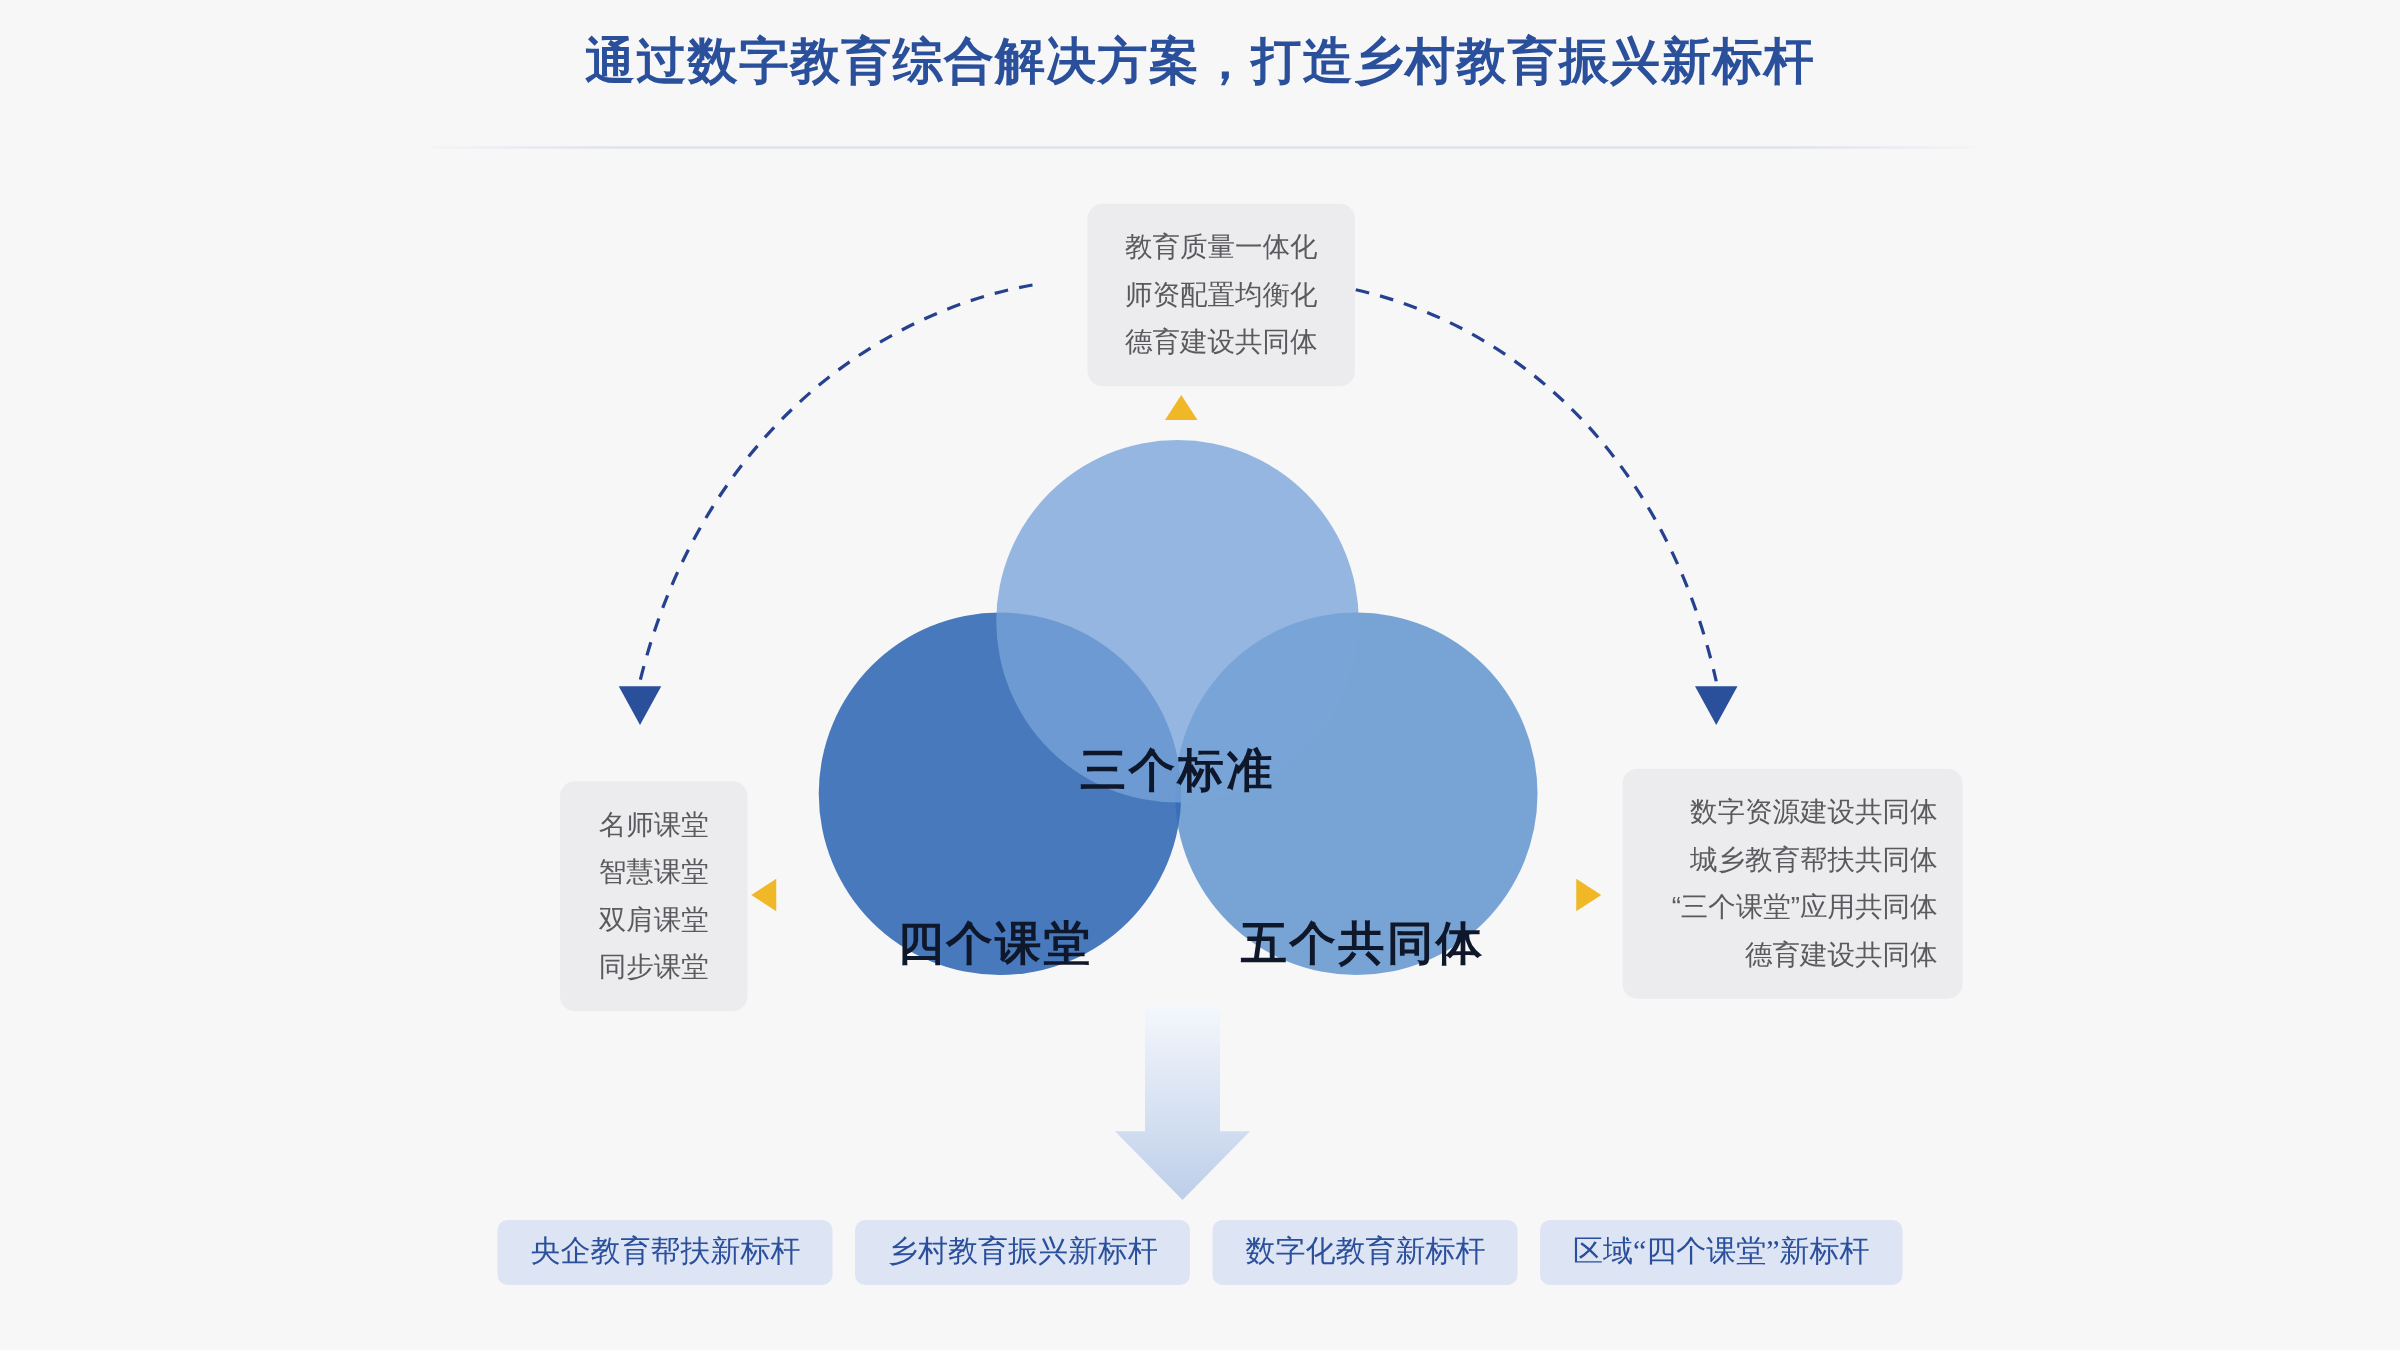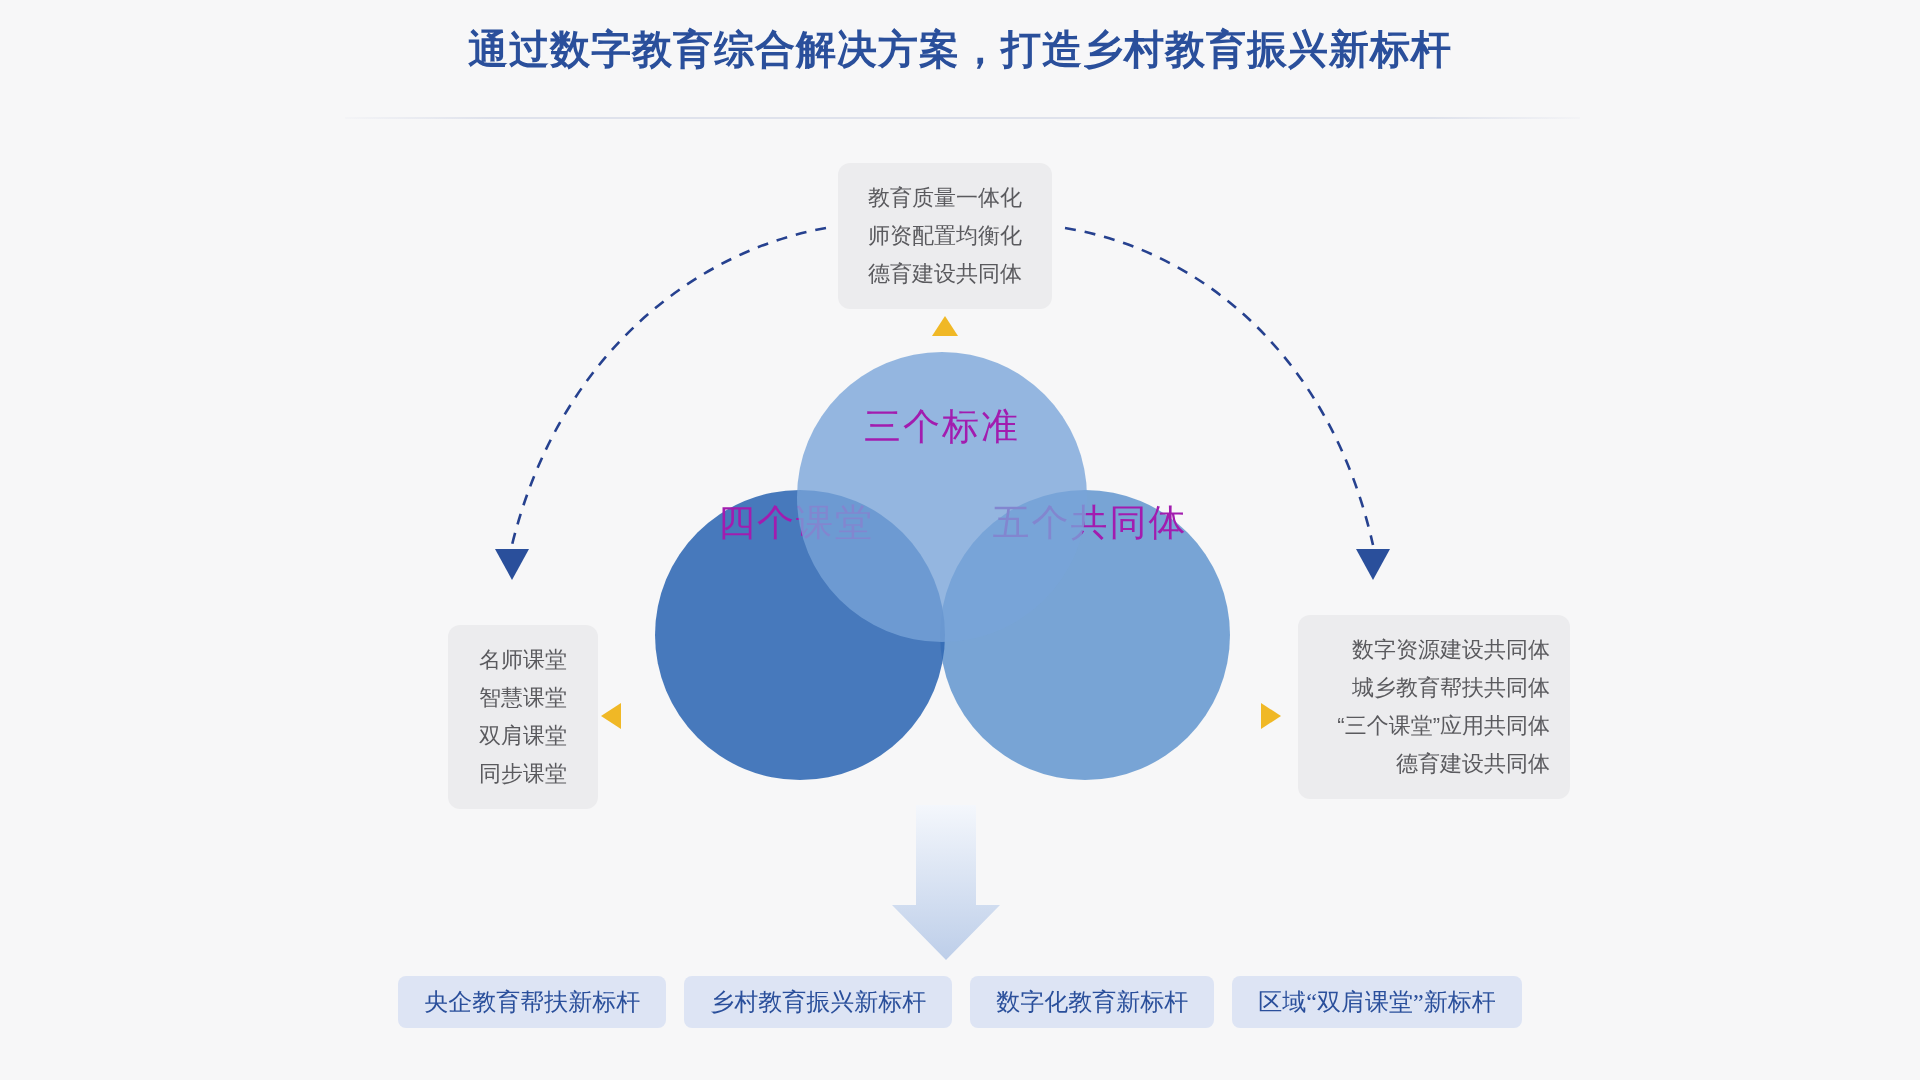--- a/index.html
+++ b/index.html
@@ -50,25 +50,25 @@
     position: absolute;
     left: 640px;
     top: 340px;
     width: 660px;
     height: 500px;
   }
   .circle {
     position: absolute;
     border-radius: 50%;
     display: flex;
-    align-items: flex-start;
+    align-items: flex-end;
     justify-content: center;
-    color: #a21caf;
+    color: #0f172a;
     font-size: 37px;
-    font-weight: normal;
+    font-weight: bold;
     letter-spacing: 2px;
     white-space: nowrap;
   }
   .circle-top {
     left: 157px;
     top: 12px;
     width: 290px;
     height: 290px;
     background: rgba(120,164,216,0.78);
     z-index: 3;
@@ -103,21 +103,21 @@
     font-size: 22px;
     line-height: 38px;
     text-align: center;
     padding: 16px 20px;
     box-sizing: border-box;
     white-space: nowrap;
   }
   .info-box div { white-space: nowrap; }
 
   .box-top {
-    left: 838px;
+    left: 870px;
     top: 163px;
     width: 214px;
   }
   .box-left {
     left: 448px;
     top: 625px;
     width: 150px;
   }
   .box-right {
     left: 1298px;
@@ -237,16 +237,16 @@
   </div>
 
   <div class="tri tri-up"></div>
   <div class="tri tri-left"></div>
   <div class="tri tri-right"></div>
 
   <div class="badges">
     <div class="badge">央企教育帮扶新标杆</div>
     <div class="badge">乡村教育振兴新标杆</div>
     <div class="badge">数字化教育新标杆</div>
-    <div class="badge">区域“双肩课堂”新标杆</div>
+    <div class="badge">区域“四个课堂”新标杆</div>
   </div>
 
 </div>
 
 </body></html>

